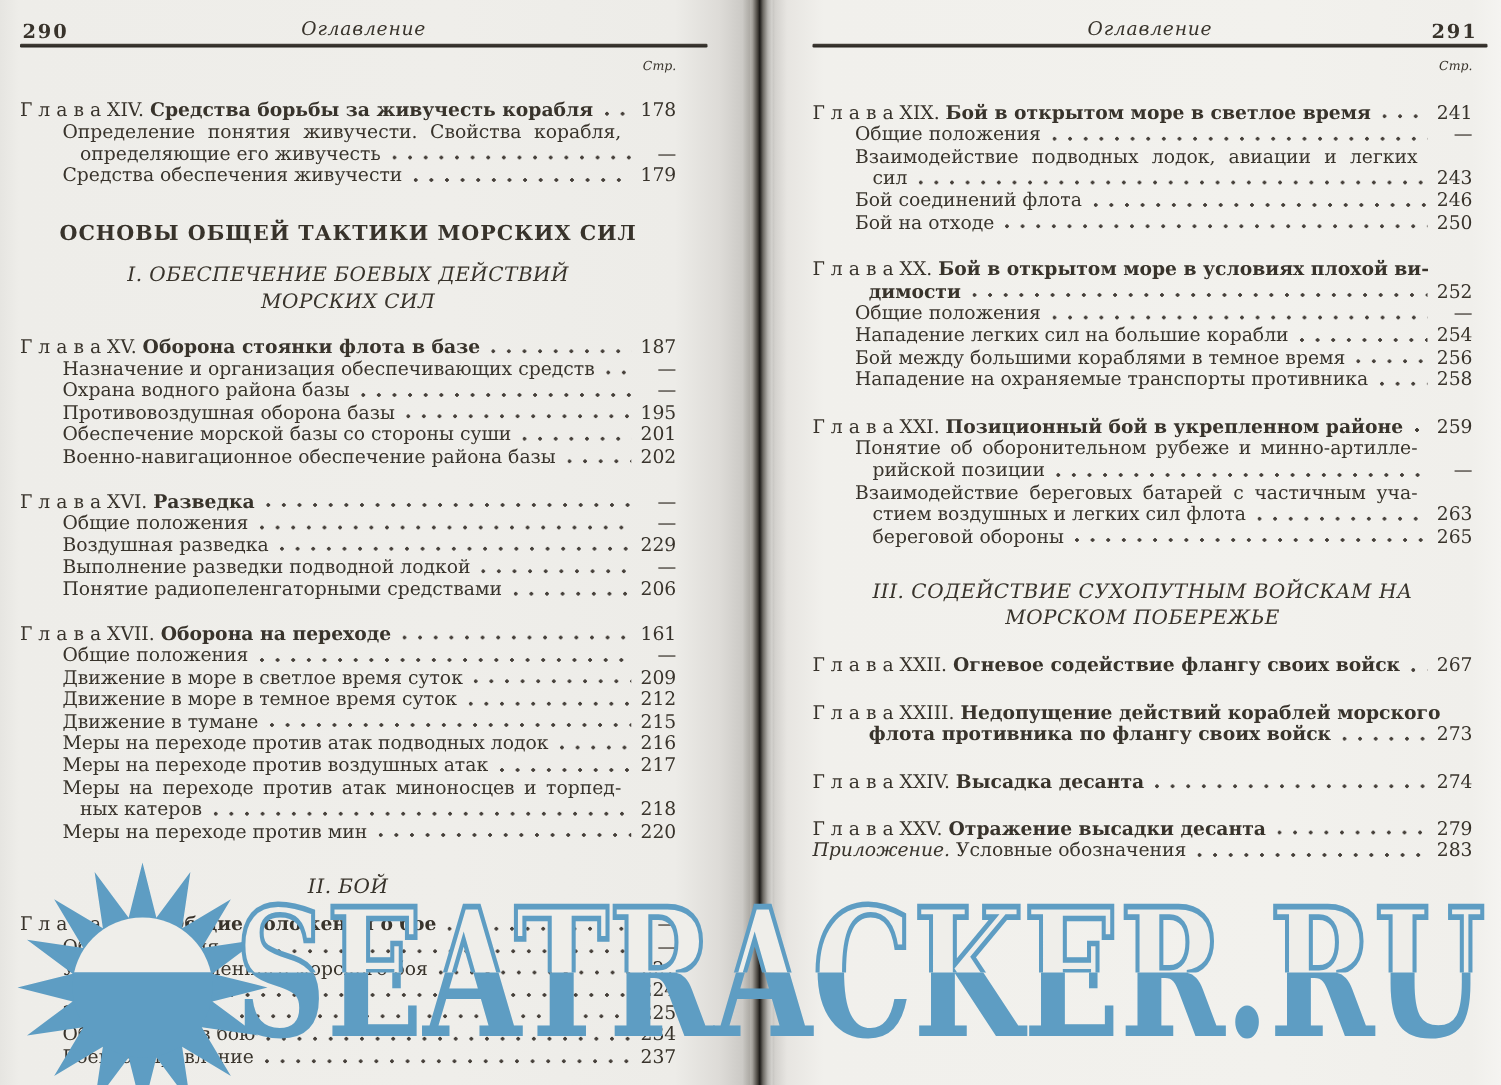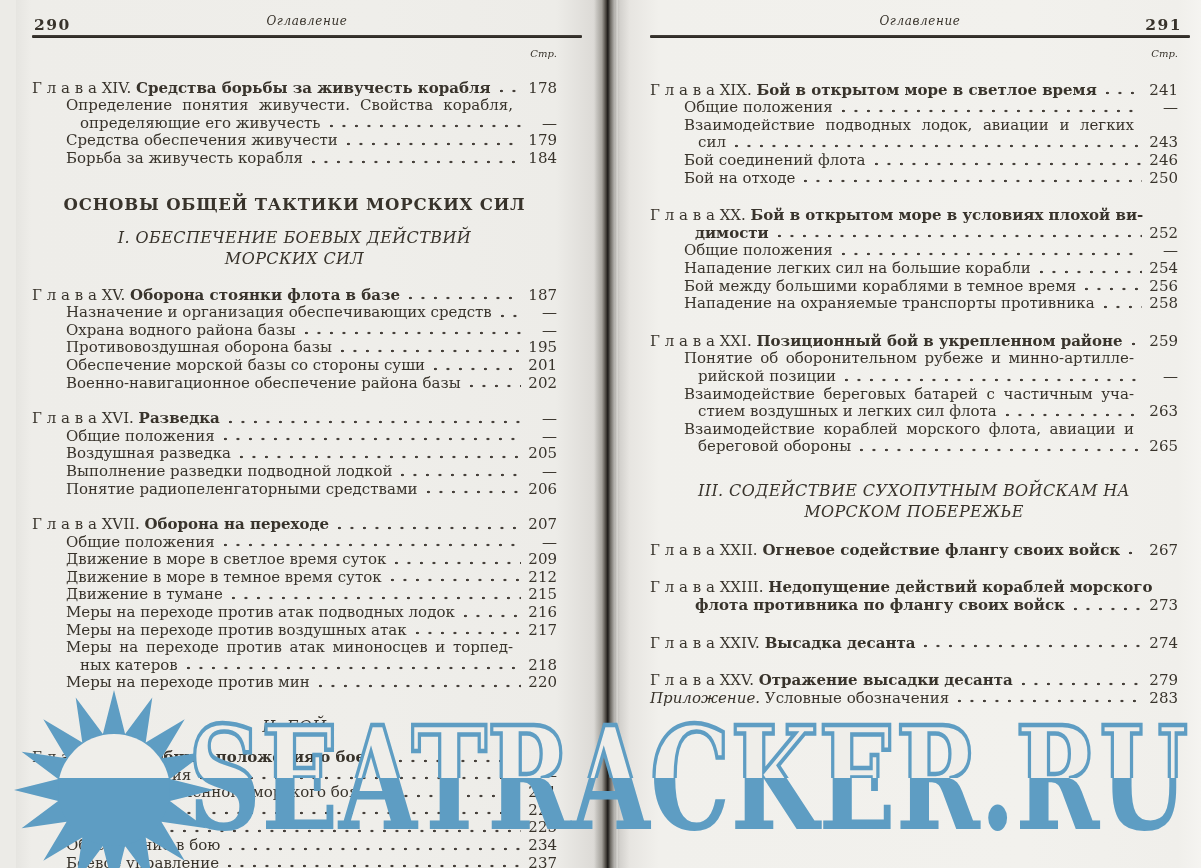--- a/index.html
+++ b/index.html
@@ -3,36 +3,36 @@
 <meta charset="utf-8">
 <style>
   html,body{margin:0;padding:0;}
   body{
     width:1201px;height:868px;position:relative;overflow:hidden;
     font-family:"DejaVu Serif",serif;color:#38332b;background:#ecebe7;
   }
   *{box-sizing:border-box;}
   .page{position:absolute;top:0;bottom:0;}
   .page-left{
-    left:16px;width:600px;padding:14px 34px 0 16px;
+    left:0;width:600px;padding:14px 34px 0 16px;
     background:linear-gradient(90deg,#e6e5e1 0,#eeede9 2.5%,#efeeea 60%,#edece8 90%,#dddbd7 96%,#c6c4c0 100%);
   }
   .page-right{
     left:618px;width:583px;padding:14px 11px 0 32px;
     background:linear-gradient(90deg,#cfcdc9 0,#e7e5e1 2%,#f1f0ec 7%,#f2f1ed 70%,#f0efeb 96%,#f5f4f1 100%);
   }
   .gutter{
     position:absolute;left:594px;width:26px;top:0;bottom:0;z-index:3;
     background:linear-gradient(90deg,rgba(216,214,210,0) 0,#a5a29c 30%,#44403a 47%,#1b1917 53%,#6b6862 63%,#b5b3af 78%,rgba(228,226,222,0) 100%);
   }
   .page-head{position:relative;height:20px;font-size:16px;}
   .pnum{font-weight:bold;letter-spacing:1.5px;font-size:15.5px;}
   .page-left .pnum{position:absolute;left:2px;top:1px;}
   .page-right .pnum{position:absolute;right:8px;top:1px;}
-  .phead-title{position:absolute;left:0;right:0;top:0;text-align:center;font-style:italic;font-size:12px;letter-spacing:0.6px;}
+  .phead-title{position:absolute;left:0;right:0;top:0;text-align:center;font-style:italic;font-size:15px;letter-spacing:0.6px;}
   .rule{height:2.6px;background:linear-gradient(#45403a,#27241f);margin-top:1px;border-radius:1px;}
   .entries{position:relative;}
   .page-left .entries{padding-right:25px;}
   .page-right .entries{padding-right:12px;}
   .colhead{text-align:right;font-style:italic;font-size:10px;margin-top:7px;line-height:17px;}
   .entry{font-size:15px;line-height:17.6px;}
   .entry.chapter{margin-top:18px;}
   .entries > .entry.chapter:first-child{margin-top:10px;}
   .page-right .entry.chapter{margin-top:20px;}
   .page-right .entries > .entry.chapter:first-child{margin-top:12px;}
@@ -83,27 +83,20 @@
           <span class="pg">—</span>
         </div>
       </div>
       <div class="entry sub">
         <div class="eline last">
           <span class="etext"><span class="seg-n">Средства обеспечения живучести</span></span>
           <span class="leader"></span>
           <span class="pg">179</span>
         </div>
       </div>
-      <div class="entry sub">
-        <div class="eline last">
-          <span class="etext"><span class="seg-n">Борьба за живучесть корабля</span></span>
-          <span class="leader"></span>
-          <span class="pg">184</span>
-        </div>
-      </div>
       <div class="h1">
         <div class="hline">ОСНОВЫ ОБЩЕЙ ТАКТИКИ МОРСКИХ СИЛ</div>
       </div>
       <div class="h2">
         <div class="hline">I. ОБЕСПЕЧЕНИЕ БОЕВЫХ ДЕЙСТВИЙ</div>
         <div class="hline">МОРСКИХ СИЛ</div>
       </div>
       <div class="entry chapter">
         <div class="eline last">
           <span class="etext"><span class="seg-n">Г л а в а XV. </span><span class="seg-b">Оборона стоянки флота в базе</span></span>
@@ -157,42 +150,42 @@
         <div class="eline last">
           <span class="etext"><span class="seg-n">Общие положения</span></span>
           <span class="leader"></span>
           <span class="pg">—</span>
         </div>
       </div>
       <div class="entry sub">
         <div class="eline last">
           <span class="etext"><span class="seg-n">Воздушная разведка</span></span>
           <span class="leader"></span>
-          <span class="pg">205</span>
+          <span class="pg">229</span>
         </div>
       </div>
       <div class="entry sub">
         <div class="eline last">
           <span class="etext"><span class="seg-n">Выполнение разведки подводной лодкой</span></span>
           <span class="leader"></span>
           <span class="pg">—</span>
         </div>
       </div>
       <div class="entry sub">
         <div class="eline last">
           <span class="etext"><span class="seg-n">Понятие радиопеленгаторными средствами</span></span>
           <span class="leader"></span>
           <span class="pg">206</span>
         </div>
       </div>
       <div class="entry chapter">
         <div class="eline last">
           <span class="etext"><span class="seg-n">Г л а в а XVII. </span><span class="seg-b">Оборона на переходе</span></span>
           <span class="leader"></span>
-          <span class="pg">207</span>
+          <span class="pg">161</span>
         </div>
       </div>
       <div class="entry sub">
         <div class="eline last">
           <span class="etext"><span class="seg-n">Общие положения</span></span>
           <span class="leader"></span>
           <span class="pg">—</span>
         </div>
       </div>
       <div class="entry sub">
@@ -397,21 +390,20 @@
       </div>
       <div class="entry sub">
         <div class="eline fill"><span class="etext"><span class="seg-n">Взаимодействие береговых батарей с частичным уча-</span></span></div>
         <div class="eline cont last">
           <span class="etext"><span class="seg-n">стием воздушных и легких сил флота</span></span>
           <span class="leader"></span>
           <span class="pg">263</span>
         </div>
       </div>
       <div class="entry sub">
-        <div class="eline fill"><span class="etext"><span class="seg-n">Взаимодействие кораблей морского флота, авиации и</span></span></div>
         <div class="eline cont last">
           <span class="etext"><span class="seg-n">береговой обороны</span></span>
           <span class="leader"></span>
           <span class="pg">265</span>
         </div>
       </div>
       <div class="h2">
         <div class="hline">III. СОДЕЙСТВИЕ СУХОПУТНЫМ  ВОЙСКАМ НА</div>
         <div class="hline">МОРСКОМ ПОБЕРЕЖЬЕ</div>
       </div>

